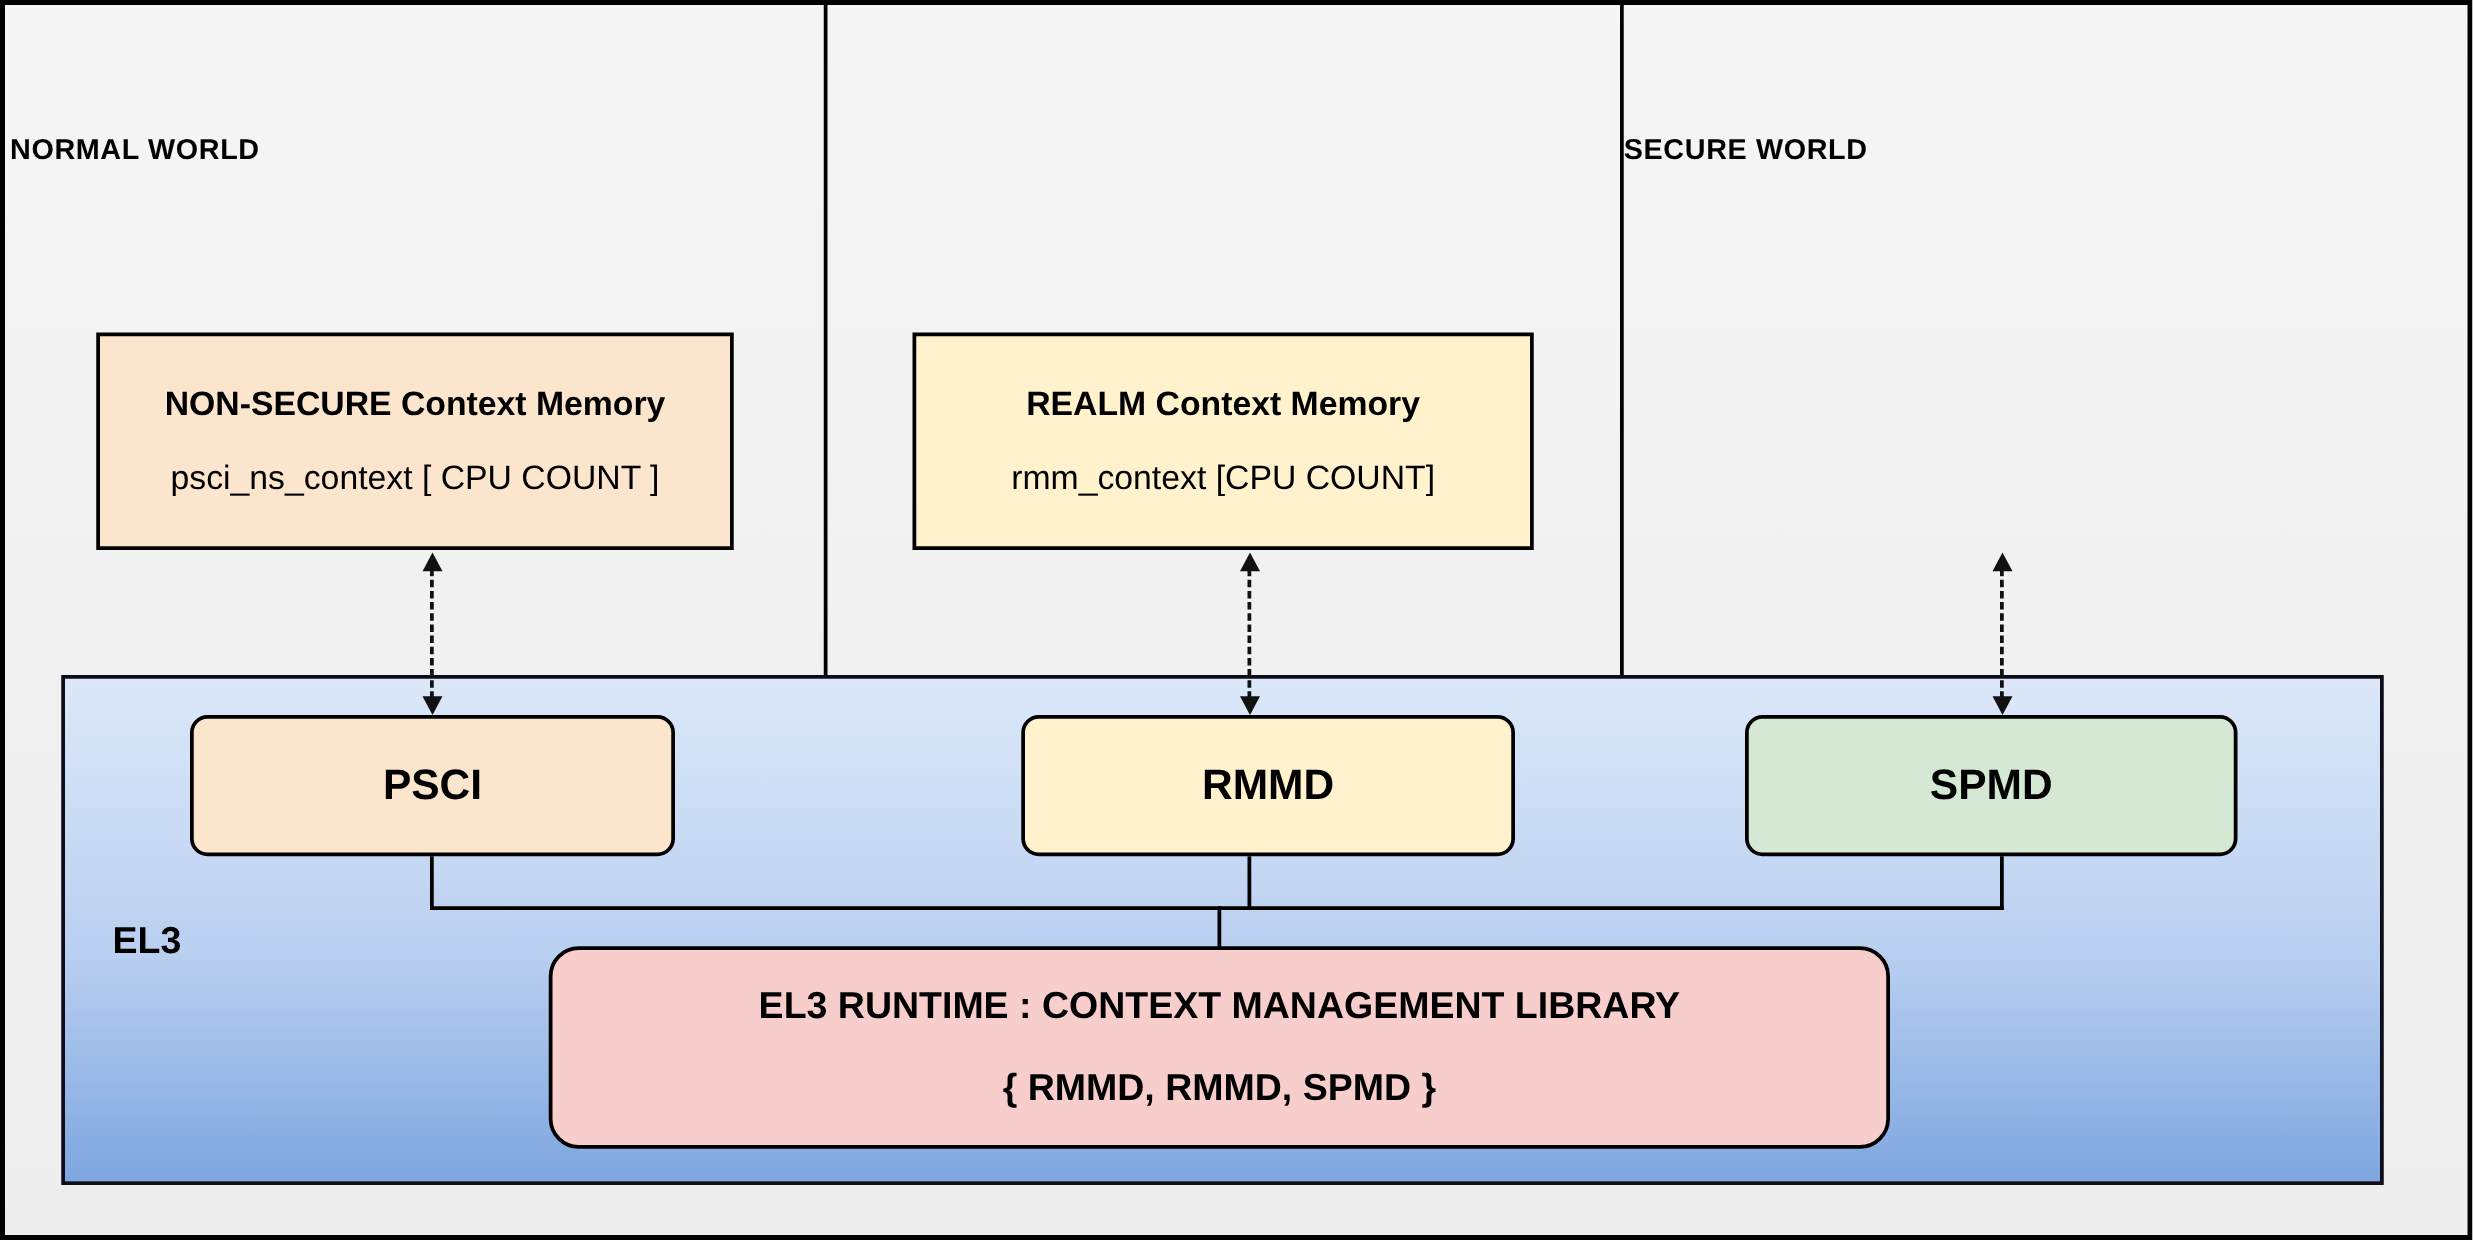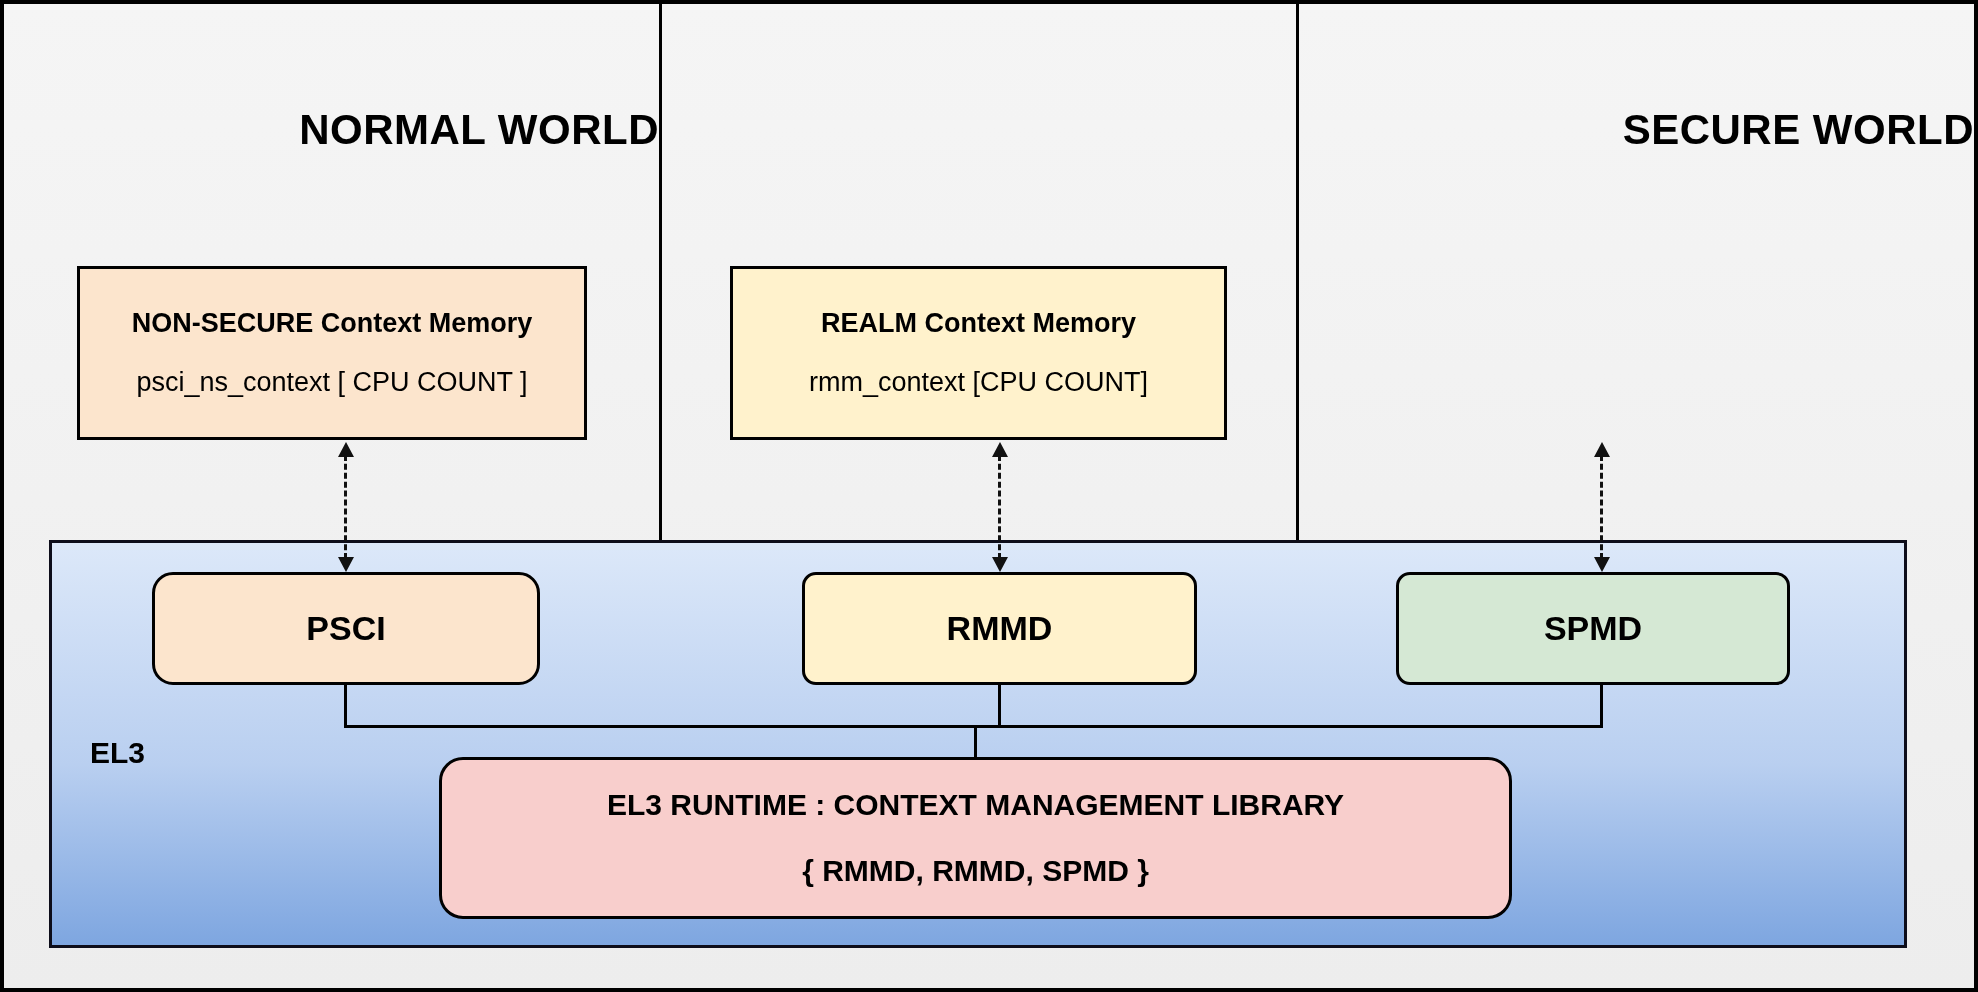--- a/index.html
+++ b/index.html
@@ -27,24 +27,24 @@
     height: 536px;
     background: #000;
   }
   #divider-1 { left: 655px; }
   #divider-2 { left: 1292px; }
 
   
   .world-title {
     position: absolute;
     top: 102px;
-    font-size: 42px;
+    font-size: 23px;
     font-weight: 700;
     letter-spacing: 0.5px;
-    text-align: right;
+    text-align: left;
   }
   #wt1 { left: 4px;    width: 651px; }
   #wt2 { left: 658px;  width: 634px; }
   #wt3 { left: 1295px; width: 675px; }
 
   
   .mem-box {
     position: absolute;
     top: 262px;
     height: 174px;
@@ -179,22 +179,22 @@
     <div class="mem-detail">psci_ns_context  [ CPU COUNT ]</div>
   </div>
 
   <div class="arrow" id="ar1"></div>
   <div class="arrow" id="ar2"></div>
   <div class="arrow" id="ar3"></div>
 
   <div class="el3-box"></div>
   <div class="el3-label">EL3</div>
 
-  <div class="comp-box" id="comp1" style="background-color: rgb(252, 229, 205); border-radius: 21px;">PSCI</div>
-  <div class="comp-box" id="comp2" style="background-color: rgb(255, 242, 204);">RMMD</div>
+  <div class="comp-box" id="comp1" style="background-color: rgb(252, 229, 205);">PSCI</div>
+  <div class="comp-box" id="comp2" style="background-color: rgb(255, 242, 204); margin-left: 15px;">RMMD</div>
   <div class="comp-box" id="comp3" style="background-color: rgb(213, 232, 212);">SPMD</div>
 
   <div class="line" id="ln-v1"></div>
   <div class="line" id="ln-v2"></div>
   <div class="line" id="ln-v3"></div>
   <div class="line" id="ln-h"></div>
   <div class="line" id="ln-stub"></div>
 
   <div class="runtime-box" style="background-color: rgb(248, 206, 204); gap: 32px;">
     <div class="runtime-line">EL3 RUNTIME : CONTEXT MANAGEMENT LIBRARY</div>

